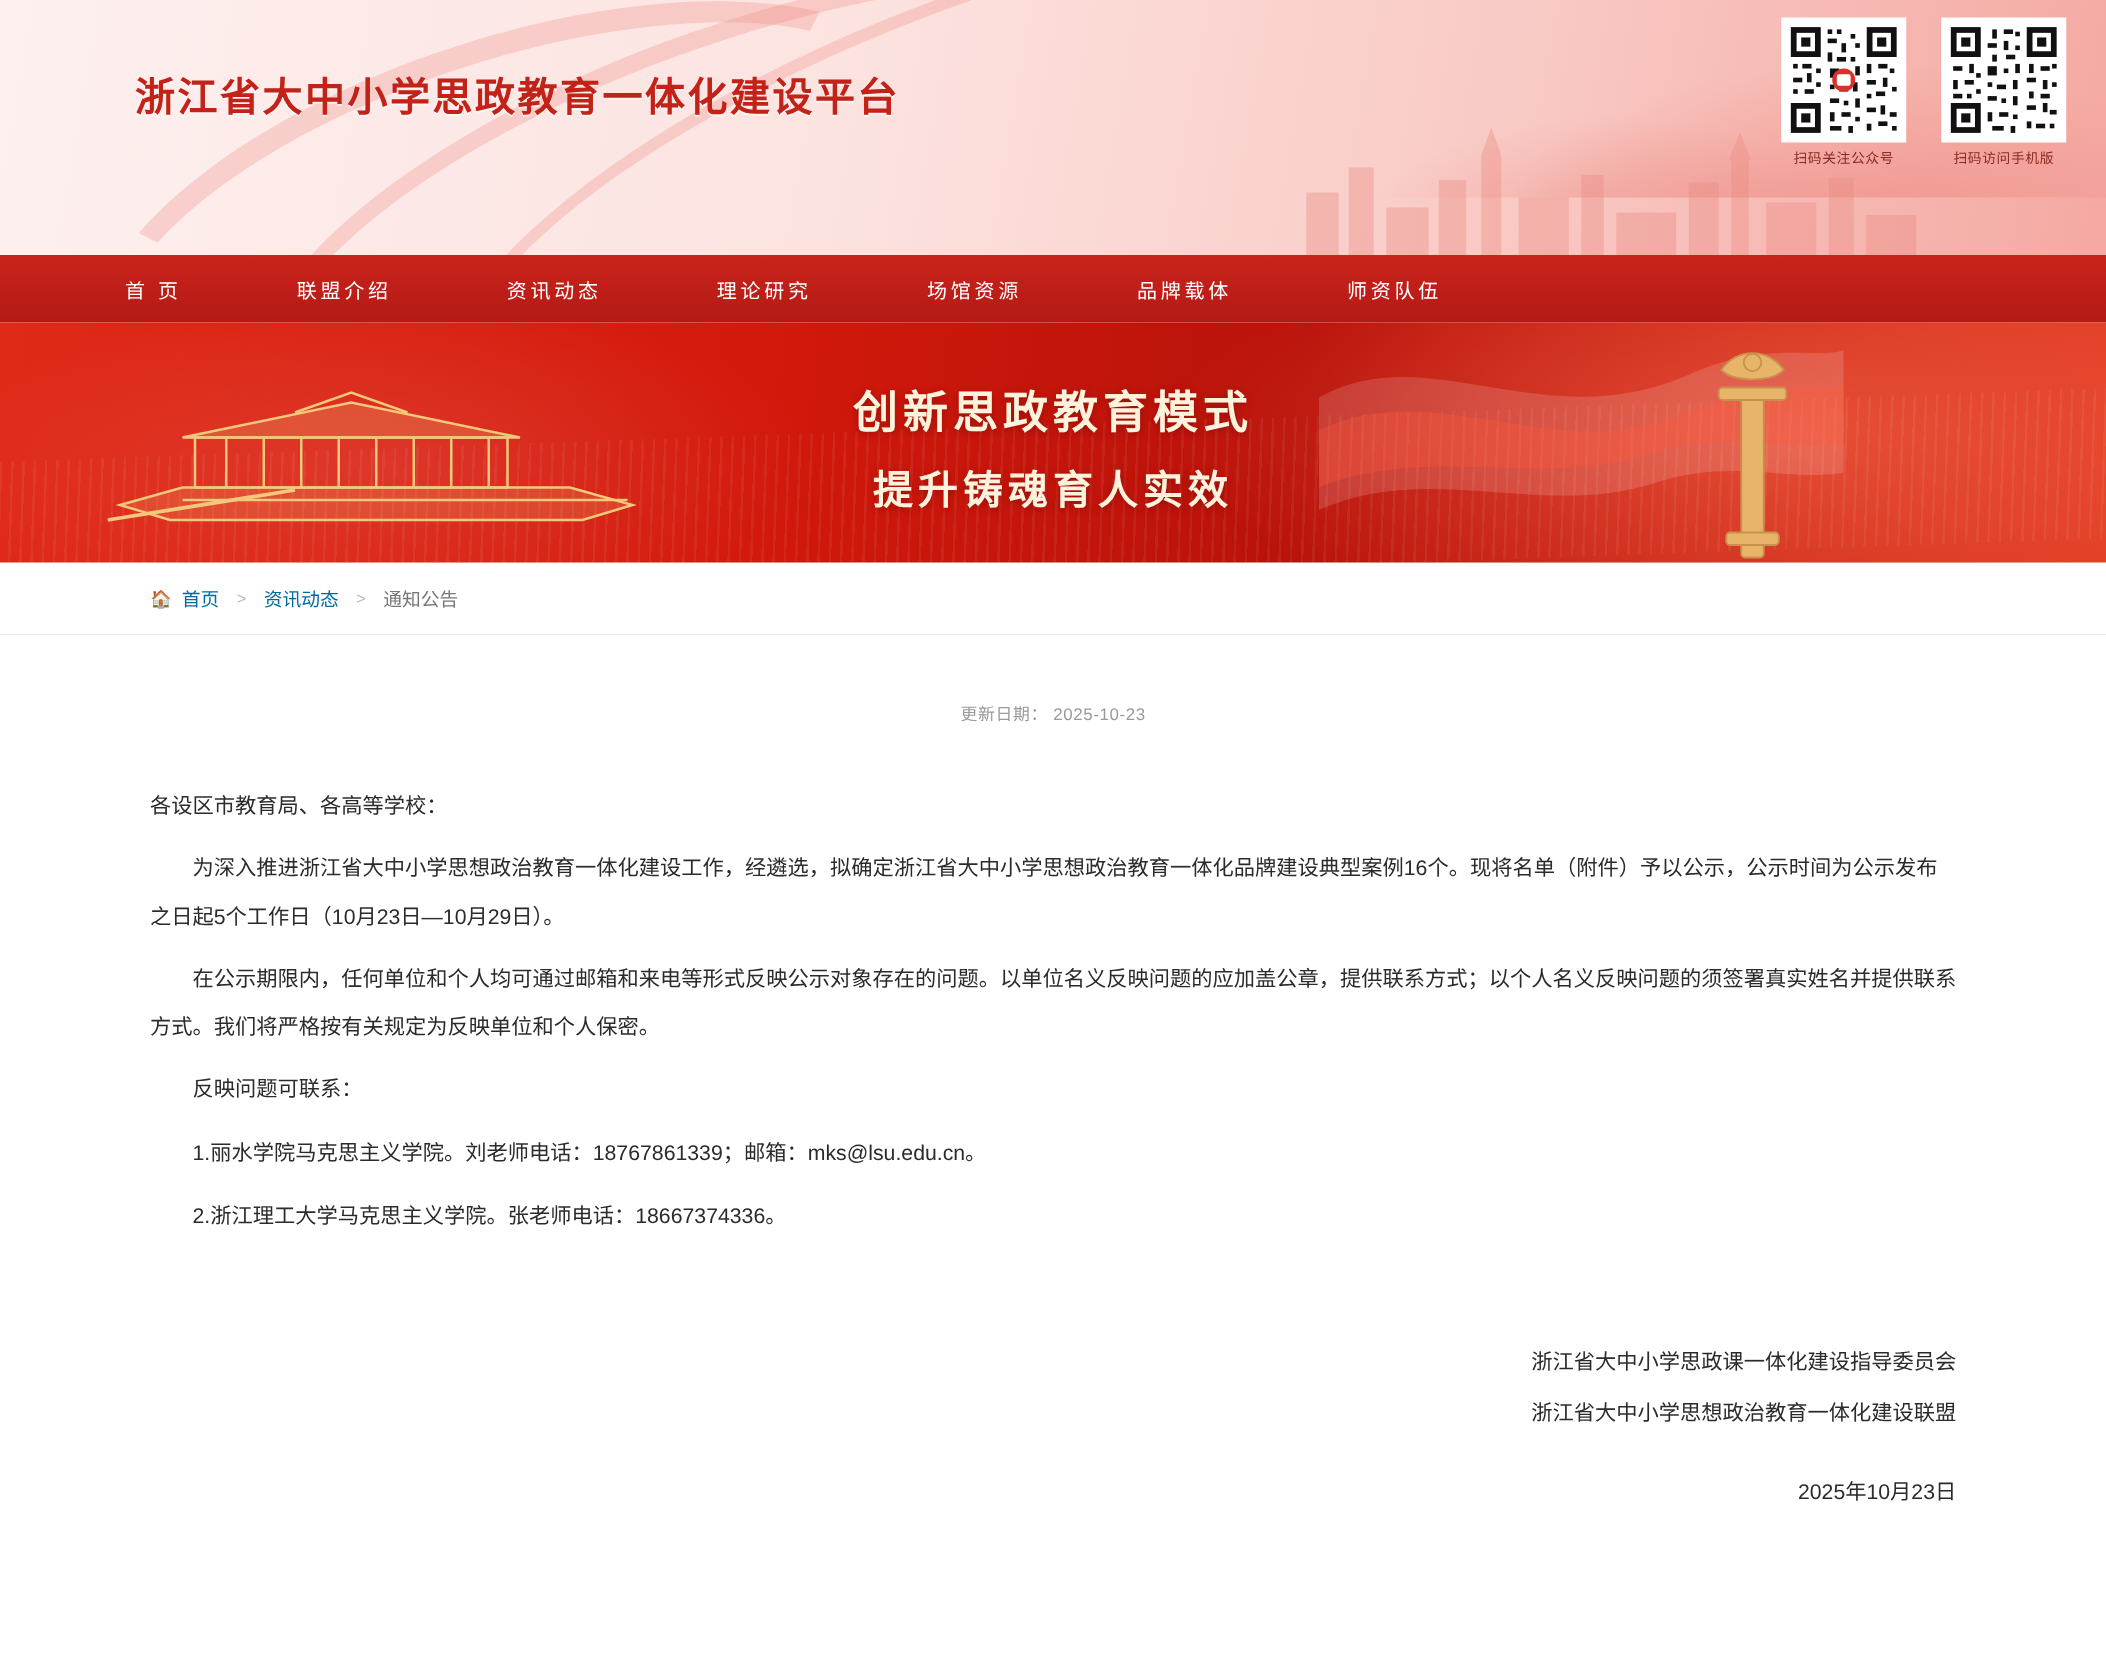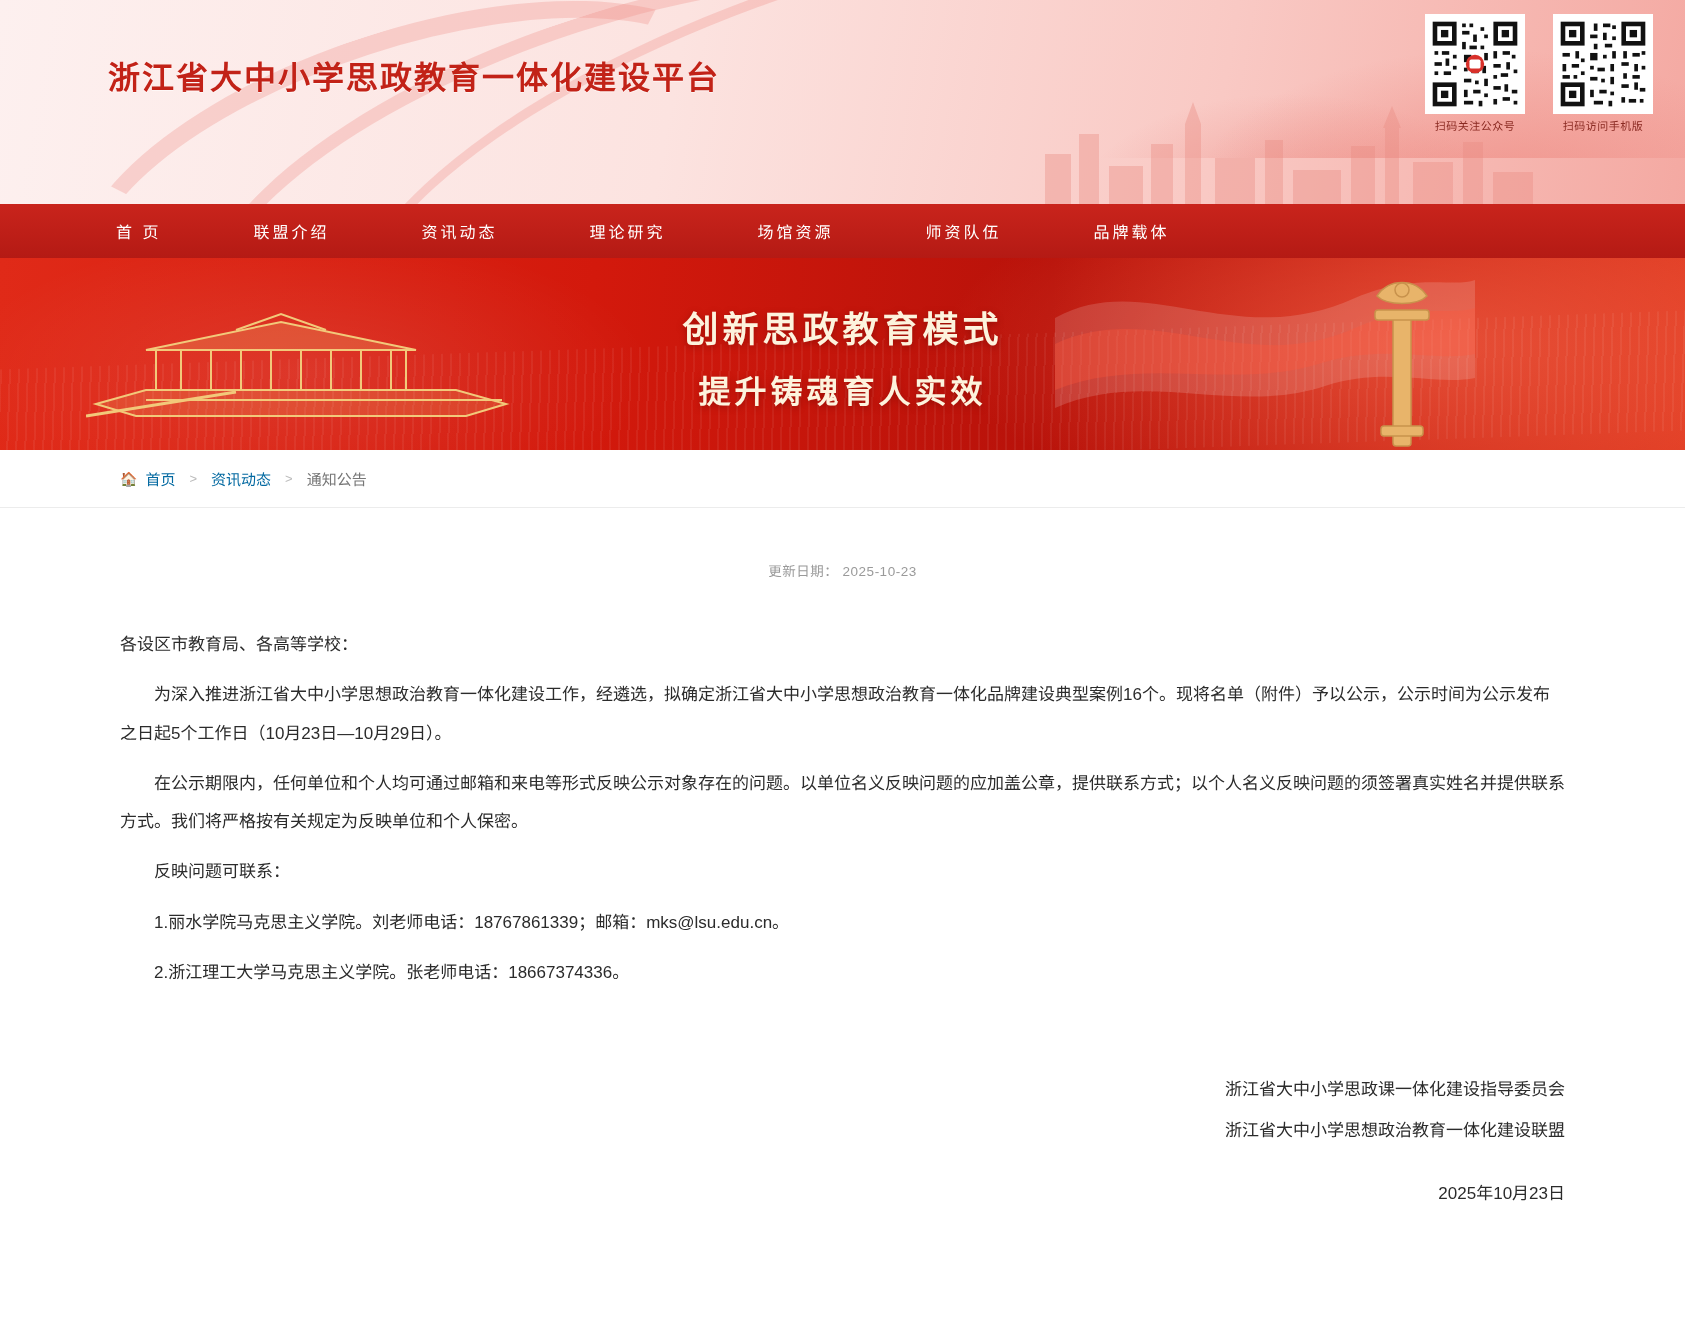--- a/index.html
+++ b/index.html
@@ -67,21 +67,21 @@
   .qr-caption {
     font-size: 11px; color: #8a2a22; margin-top: 3px; letter-spacing: .5px;
   }
 
   
   .nav {
     height: 54px;
     background: linear-gradient(180deg,#c9241c 0%, #b41a14 100%);
     display: flex;
     align-items: stretch;
-    padding-left: 70px;
+    padding-left: 54px;
   }
   .nav-item {
     color: #ffffff;
     font-size: 16px;
     letter-spacing: 3px;
     display: flex; align-items: center;
     padding: 0 46px;
     cursor: pointer;
     white-space: nowrap;
     font-weight: 500;
@@ -344,22 +344,22 @@
       </div>
     </div>
   </div>
 
   <div class="nav">
     <div class="nav-item">首 页</div>
     <div class="nav-item">联盟介绍</div>
     <div class="nav-item">资讯动态</div>
     <div class="nav-item">理论研究</div>
     <div class="nav-item">场馆资源</div>
+    <div class="nav-item">品牌载体</div>
     <div class="nav-item">师资队伍</div>
-    <div class="nav-item">品牌载体</div>
   </div>
 
   <div class="banner">
     <div class="banner-wave"></div>
 
     <svg class="boat" viewBox="0 0 430 120">
       <g stroke="#f2c97a" stroke-width="2" fill="none">
         <path d="M10 100 L60 86 L370 86 L420 100 L380 112 L50 112 Z" fill="rgba(242,201,122,.18)"></path>
         <rect x="70" y="46" width="250" height="40"></rect>
         <path d="M60 46 L195 18 L330 46 Z" fill="rgba(242,201,122,.22)"></path>

